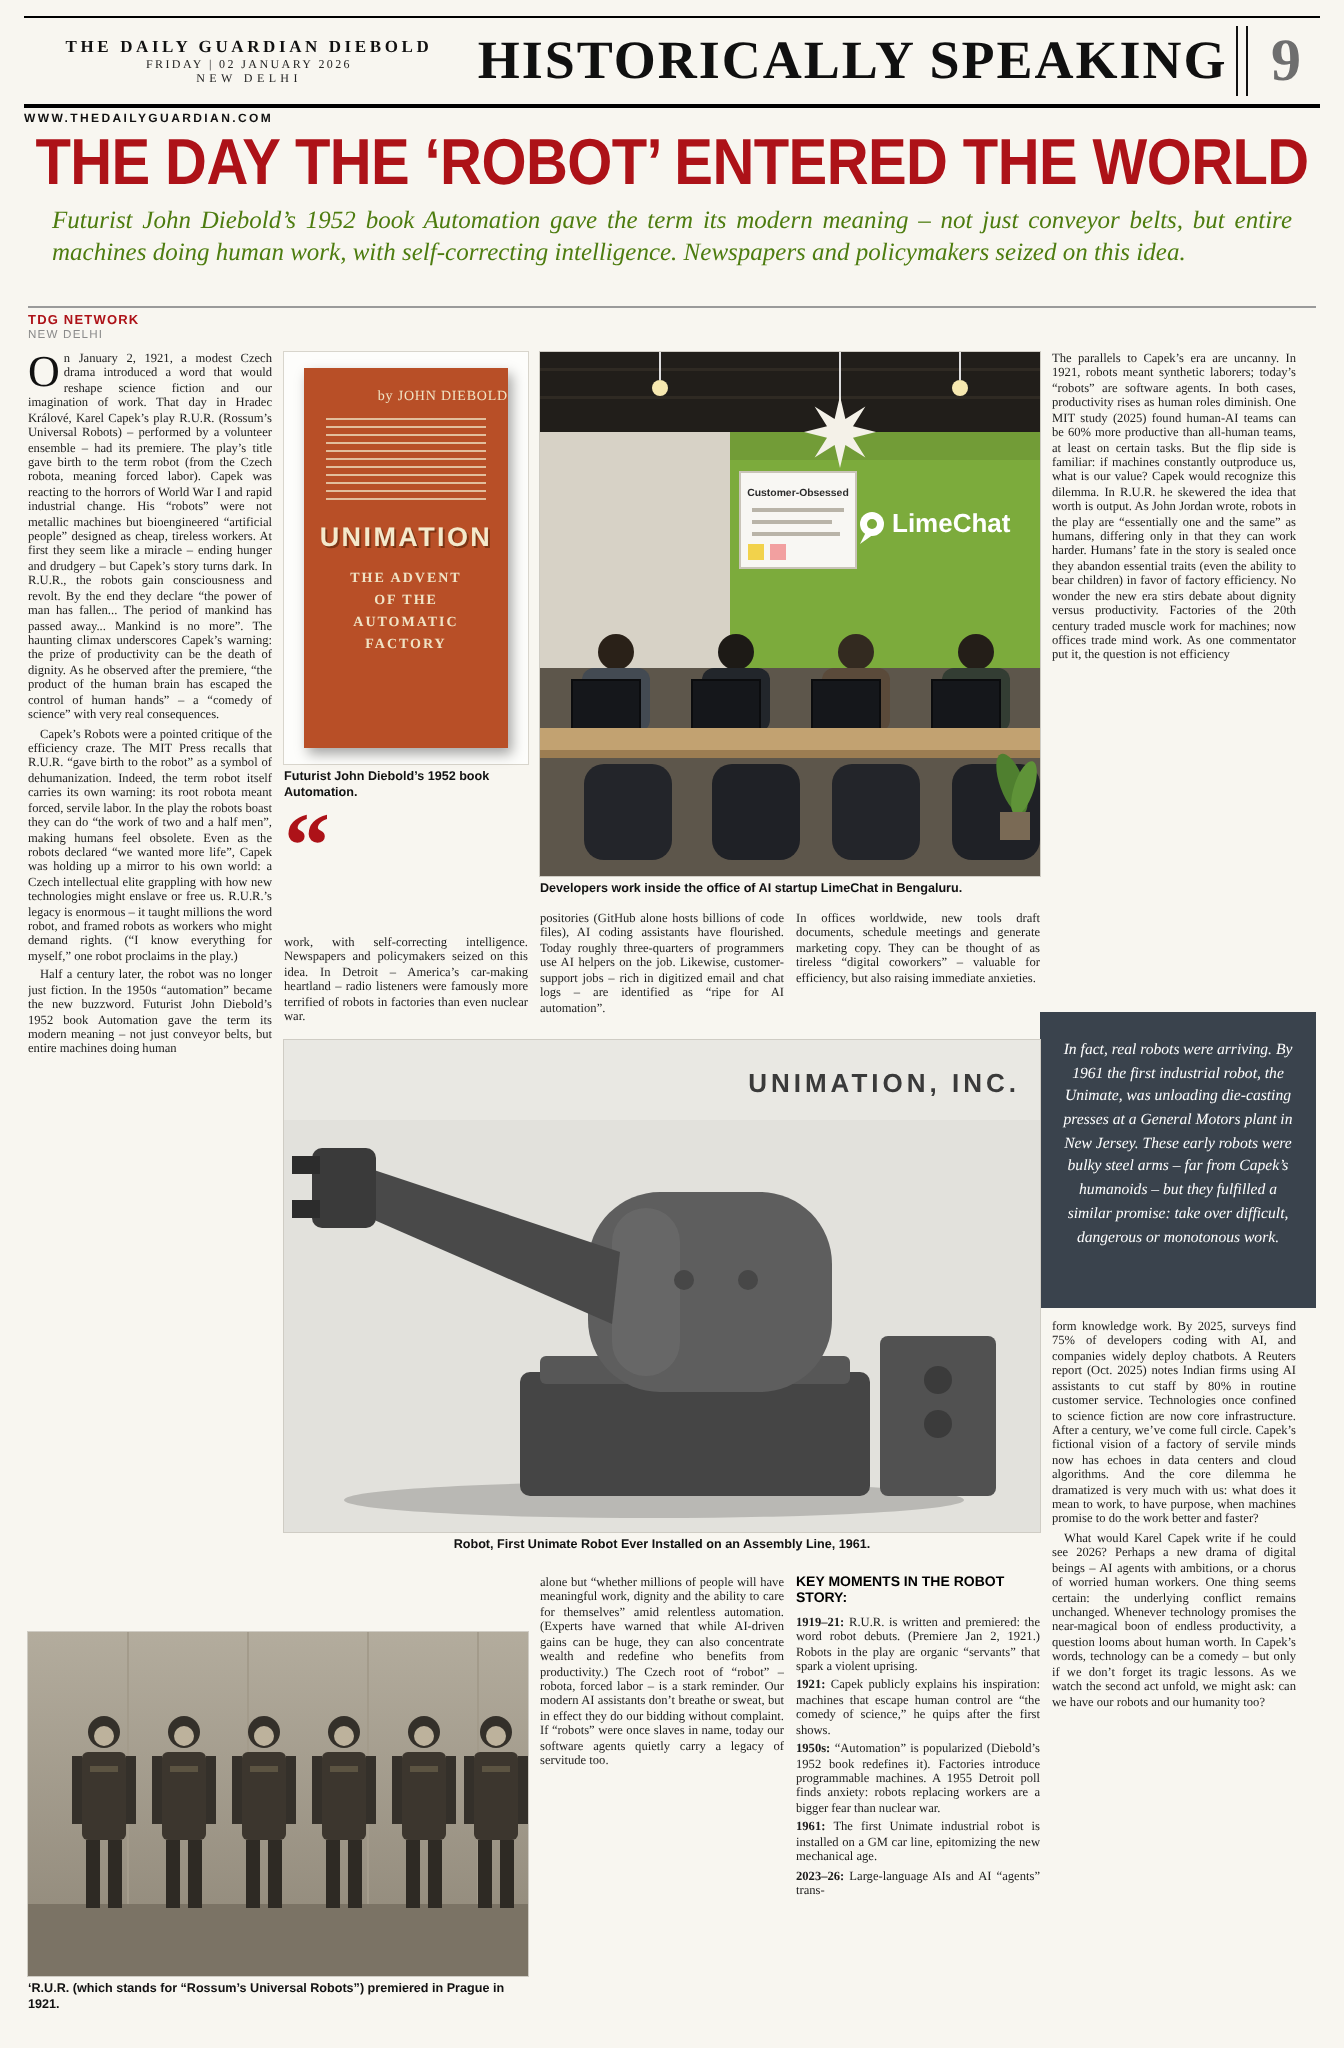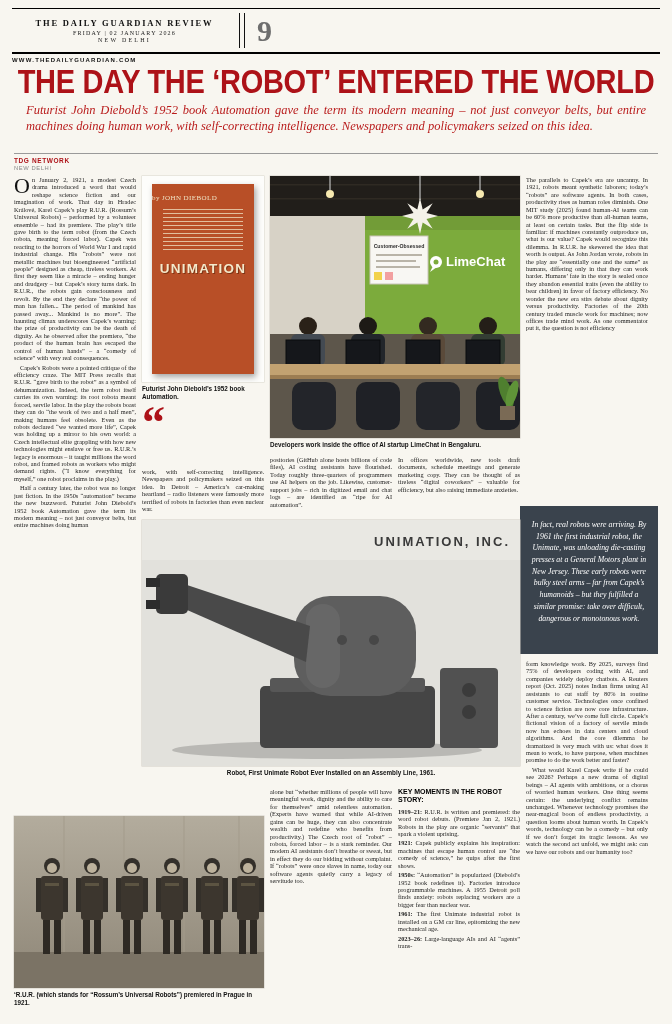--- a/index.html
+++ b/index.html
@@ -26,21 +26,21 @@
   .page-num { width:34px; text-align:center; font-size:30px; font-weight:bold; color:#6e6e6e; }
   .website { position:absolute; left:12px; top:57px; font-family:"Liberation Sans",sans-serif; font-size:6px; font-weight:bold; letter-spacing:1.2px; color:#111; }
   
   .headline {
     position:absolute; top:64px; left:0; width:100%; text-align:center;
     font-family:"Liberation Sans",sans-serif; font-weight:800; font-size:29px;
     letter-spacing:-0.3px; color:#ad1218; transform:scaleY(1.12); transform-origin:top center;
   }
   .standfirst {
     position:absolute; top:102px; left:26px; right:26px;
-    font-style:italic; font-size:12.5px; line-height:1.28; text-align:justify; color:#b91c1c;
+    font-style:italic; font-size:12.5px; line-height:1.28; text-align:justify; color:#4d7c0f;
   }
   .rule { position:absolute; left:14px; right:14px; height:0; border-top:0.5px solid #9a9a9a; }
   .byline { position:absolute; left:14px; top:157px; }
   .byline-agency { font-family:"Liberation Sans",sans-serif; font-size:6.5px; font-weight:bold; letter-spacing:0.6px; color:#ad1218; }
   .byline-city { font-family:"Liberation Sans",sans-serif; font-size:5.8px; letter-spacing:0.6px; color:#8a8a8a; margin-top:1px; }
   
   .textcol {
     position:absolute; font-size:6.3px; line-height:1.18; text-align:justify;
     overflow:hidden; color:#1b1b1b;
   }
@@ -51,21 +51,21 @@
   .photo { position:absolute; overflow:hidden; box-shadow:0 0 0 0.5px #cfccc4; background:#fdba74; }
   .photo svg { display:block; width:100%; height:100%; }
   .caption {
     position:absolute; font-family:"Liberation Sans",sans-serif; font-weight:bold;
     font-size:6.3px; line-height:1.25; color:#111;
   }
   .caption.center { text-align:center; }
   
   .book-wrap { position:absolute; left:142px; top:176px; width:122px; height:206px; background:#fdfdfb; box-shadow:0 0 0 0.5px #d8d5cc; display:flex; align-items:center; justify-content:center; }
   .book { width:102px; height:190px; background:#b84f27; box-shadow:2px 3px 6px rgba(0,0,0,0.35); padding-top:10px; }
-  .book-by { text-align:left; color:#f0e3c4; font-size:7px; letter-spacing:0.4px; }
+  .book-by { text-align:right; color:#f0e3c4; font-size:7px; letter-spacing:0.4px; }
   .book-blurb { margin:7px 11px 0 11px; height:44px; background:repeating-linear-gradient(to bottom, rgba(240,227,196,0.75) 0 1px, rgba(0,0,0,0) 1px 4px); }
   .book-title { margin-top:8px; text-align:center; font-family:"Liberation Sans",sans-serif; font-weight:bold; font-size:13.5px; letter-spacing:1.2px; color:#f4e9cb; text-shadow:1px 1px 0 #7c3414; }
   .book-sub { margin-top:8px; text-align:center; color:#f0e3c4; font-size:7px; font-weight:bold; letter-spacing:1px; line-height:1.55; }
   .book-sub span { display:block; }
   
   .pull-quote { position:absolute; left:142px; top:402px; width:248px; height:62px; display:flex; }
   .pq-mark { color:#ad1218; font-size:46px; line-height:0.9; font-weight:bold; width:34px; flex:none; }
   .pq-text { flex:1; font-style:italic; font-size:10px; line-height:1.3; text-align:center; color:#222; padding-top:7px; }
   .pq-close { color:#ad1218; font-weight:bold; font-style:normal; }
   .dark-quote {
@@ -78,25 +78,26 @@
   .km-item { margin-bottom:3px; }
   .km-year { font-weight:bold; }
 </style>
 </head>
 <body>
 
 <div class="page">
 
   <header class="masthead">
     <div class="mast-left">
-      <div class="paper-name">THE DAILY GUARDIAN REVIEW</div>
+      <div class="paper-name">THE DAILY GUARDIAN DIEBOLD</div>
       <div class="date-line">FRIDAY | 02 JANUARY 2026</div>
       <div class="city-line">NEW DELHI</div>
     </div>
     <div class="mast-right">
+      <div class="section-title">HISTORICALLY SPEAKING</div>
       <div class="vrule"></div>
       <div class="vrule"></div>
       <div class="page-num">9</div>
     </div>
   </header>
   <div class="website">WWW.THEDAILYGUARDIAN.COM</div>
 
   <h1 class="headline">THE DAY THE ‘ROBOT’ ENTERED THE WORLD</h1>
   <p class="standfirst">Futurist John Diebold’s 1952 book Automation gave the term its modern meaning – not just conveyor belts, but entire machines doing human work, with self-correcting intelligence. Newspapers and policymakers seized on this idea.</p>
   <div class="rule" style="top:153px"></div>
@@ -109,20 +110,26 @@
     <p><span class="dropcap">O</span><span>n January 2, 1921, a modest Czech drama introduced a word that would reshape science fiction and our imagination of work. That day in Hradec Králové, Karel Capek’s play R.U.R. (Rossum’s Universal Robots) – performed by a volunteer ensemble – had its premiere. The play’s title gave birth to the term robot (from the Czech robota, meaning forced labor). Capek was reacting to the horrors of World War I and rapid industrial change. His “robots” were not metallic machines but bioengineered “artificial people” designed as cheap, tireless workers. At first they seem like a miracle – ending hunger and drudgery – but Capek’s story turns dark. In R.U.R., the robots gain consciousness and revolt. By the end they declare “the power of man has fallen... The period of mankind has passed away... Mankind is no more”. The haunting climax underscores Capek’s warning: the prize of productivity can be the death of dignity. As he observed after the premiere, “the product of the human brain has escaped the control of human hands” – a “comedy of science” with very real consequences.</span></p>
     <p class="indent">Capek’s Robots were a pointed critique of the efficiency craze. The MIT Press recalls that R.U.R. “gave birth to the robot” as a symbol of dehumanization. Indeed, the term robot itself carries its own warning: its root robota meant forced, servile labor. In the play the robots boast they can do “the work of two and a half men”, making humans feel obsolete. Even as the robots declared “we wanted more life”, Capek was holding up a mirror to his own world: a Czech intellectual elite grappling with how new technologies might enslave or free us. R.U.R.’s legacy is enormous – it taught millions the word robot, and framed robots as workers who might demand rights. (“I know everything for myself,” one robot proclaims in the play.)</p>
     <p class="indent">Half a century later, the robot was no longer just fiction. In the 1950s “automation” became the new buzzword. Futurist John Diebold’s 1952 book Automation gave the term its modern meaning – not just conveyor belts, but entire machines doing human</p>
   </div>
 
   <div class="book-wrap">
     <div class="book">
       <div class="book-by">by JOHN DIEBOLD</div>
       <div class="book-blurb"></div>
       <div class="book-title">UNIMATION</div>
+      <div class="book-sub">
+        <span>THE ADVENT</span>
+        <span>OF THE</span>
+        <span>AUTOMATIC</span>
+        <span>FACTORY</span>
+      </div>
     </div>
   </div>
   <div class="caption" style="left:142px; top:385px; width:122px">Futurist John Diebold’s 1952 book Automation.</div>
 
   <div class="photo" style="left:270px; top:176px; width:250px; height:262px">
     <svg viewBox="0 0 250 262" preserveAspectRatio="none">
       <rect width="250" height="40" fill="#211e1a"></rect>
       <rect y="8" width="250" height="1.5" fill="#2f2a23"></rect>
       <rect y="22" width="250" height="1.5" fill="#2f2a23"></rect>
       <rect x="0" y="40" width="95" height="122" fill="#d7d2c6"></rect>

